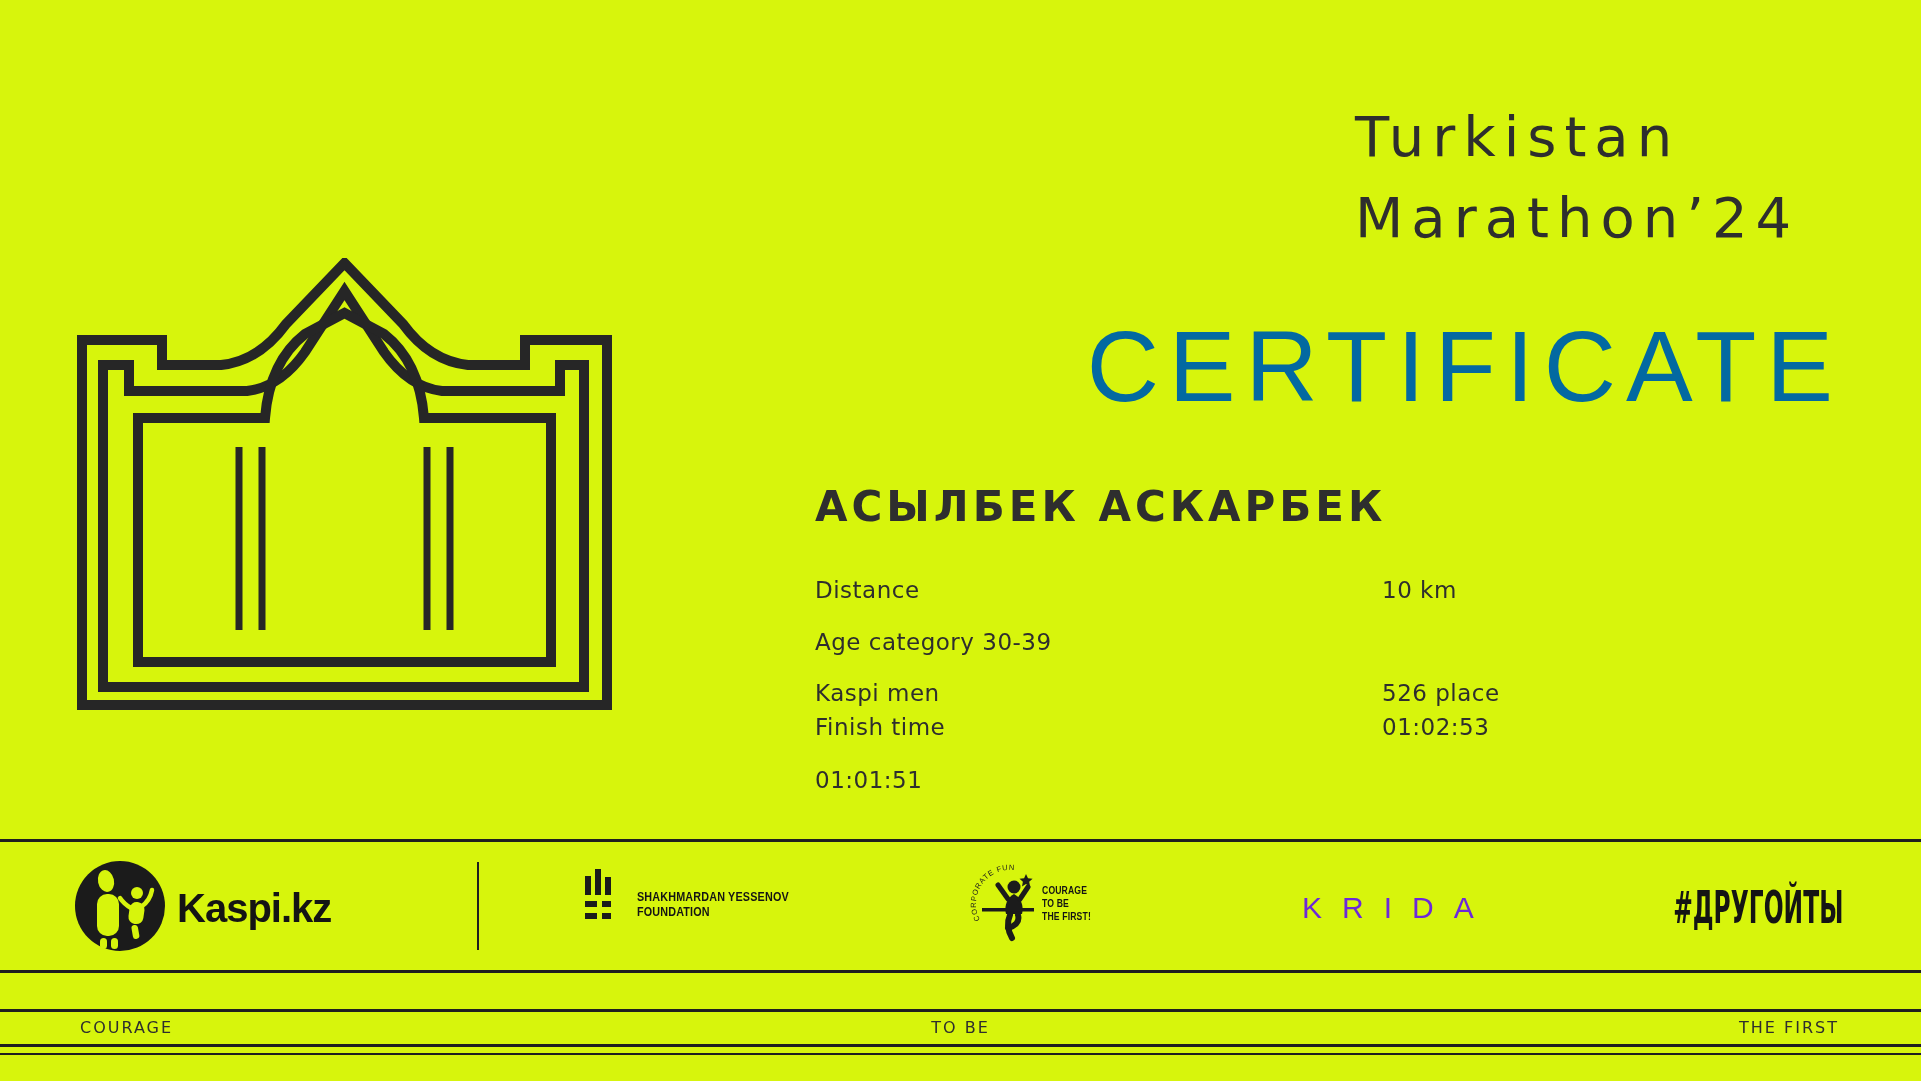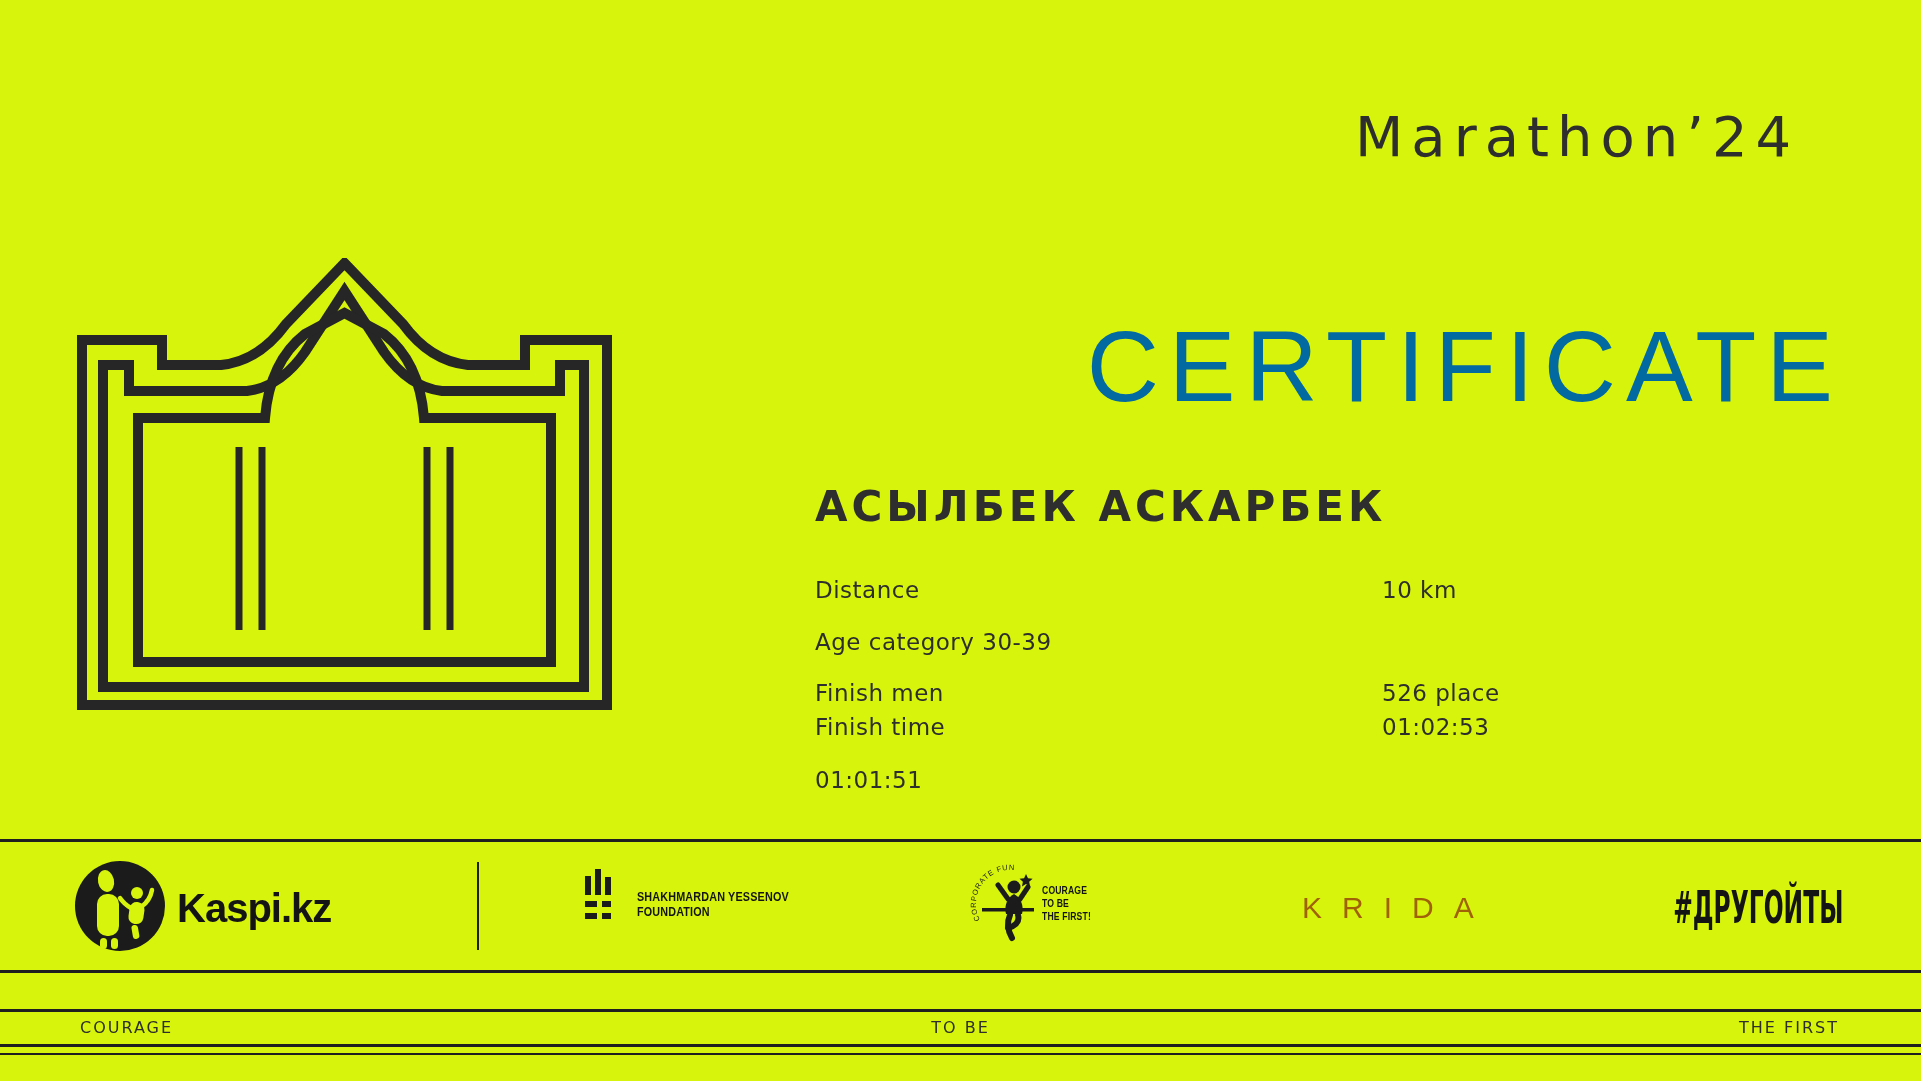--- a/index.html
+++ b/index.html
@@ -64,21 +64,21 @@
   .fund-mark{position:absolute;left:968px;top:858px;width:72px;height:100px;}
   .fund-text{
     position:absolute;left:1042px;top:884px;
     font-family:"Liberation Sans",sans-serif;font-weight:bold;
     font-size:11.5px;line-height:13px;letter-spacing:.2px;color:#141414;
     transform:scaleX(.75);transform-origin:left center;white-space:nowrap;
   }
   .krida-word{
     position:absolute;left:1302px;top:893px;
     font-family:"Liberation Sans",sans-serif;
-    font-size:30px;line-height:30px;letter-spacing:20px;color:#a16207;white-space:nowrap;
+    font-size:30px;line-height:30px;letter-spacing:20px;color:#6d28d9;white-space:nowrap;
   }
   .hashtag-word{
     position:absolute;right:78px;top:885px;
     font-weight:bold;font-size:45px;line-height:45px;color:#141414;
     transform:scaleX(.52);transform-origin:right center;white-space:nowrap;
   }
   
   .strip-text{
     position:absolute;top:1020px;font-size:16px;line-height:16px;
     letter-spacing:2px;color:var(--ink);white-space:nowrap;
@@ -101,37 +101,38 @@
     </g>
     <g fill="none" stroke="#262626" stroke-width="7">
       <path d="M162 189 V372"></path>
         <path d="M185 189 V372"></path>
       <path d="M350 189 V372"></path>
         <path d="M373 189 V372"></path>
     </g>
   </svg>
 
   <div class="event-title">
+    <div>Turkistan</div>
     <div>Marathon’24</div>
   </div>
 
   <div class="doc-title">CERTIFICATE</div>
 
   <div class="recipient-name">АСЫЛБЕК АСКАРБЕК</div>
 
   <div class="results">
     <div class="result-row">
       <span>Distance</span>
       <span>10 km</span>
     </div>
     <div class="result-row">
       <span>Age category 30-39</span>
     </div>
     <div class="result-row">
-      <span>Finish men</span>
+      <span>Kaspi men</span>
       <span>526 place</span>
     </div>
     <div class="result-row">
       <span>Finish time</span>
       <span>01:02:53</span>
     </div>
     <div class="result-row">
       <span>01:01:51</span>
     </div>
   </div>

